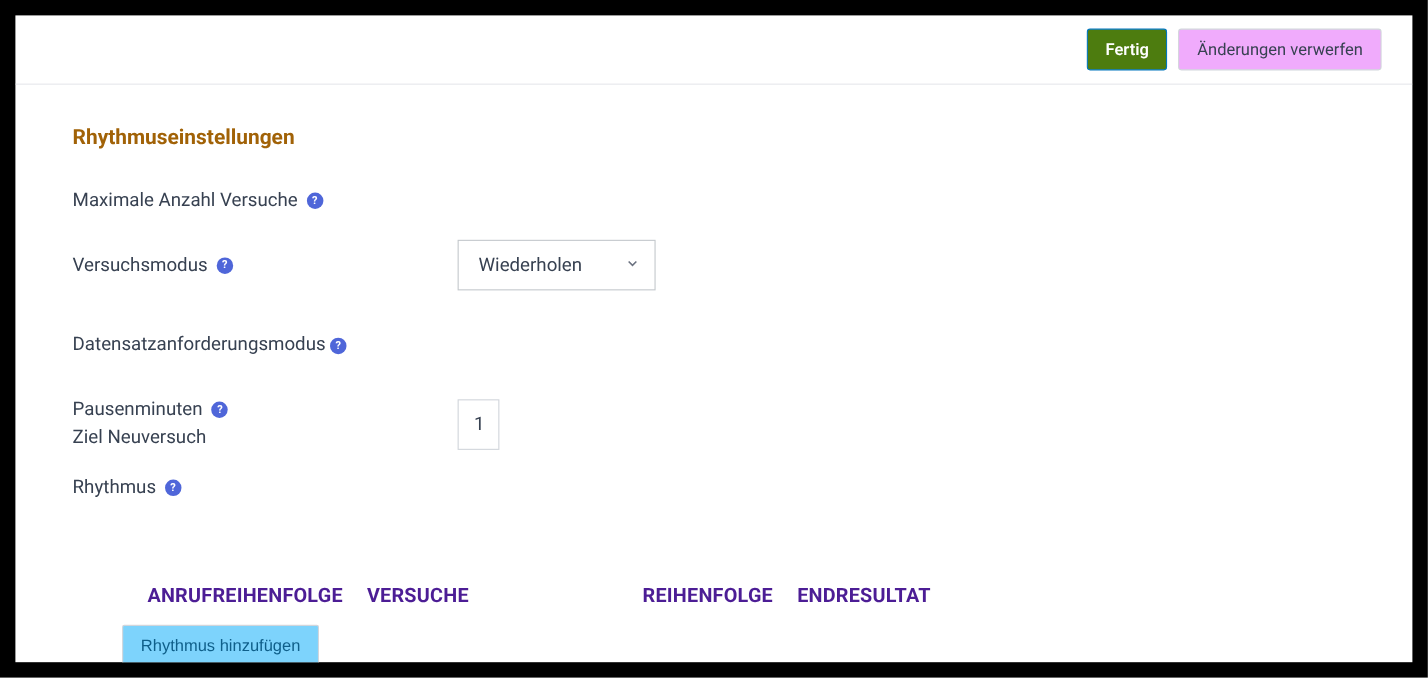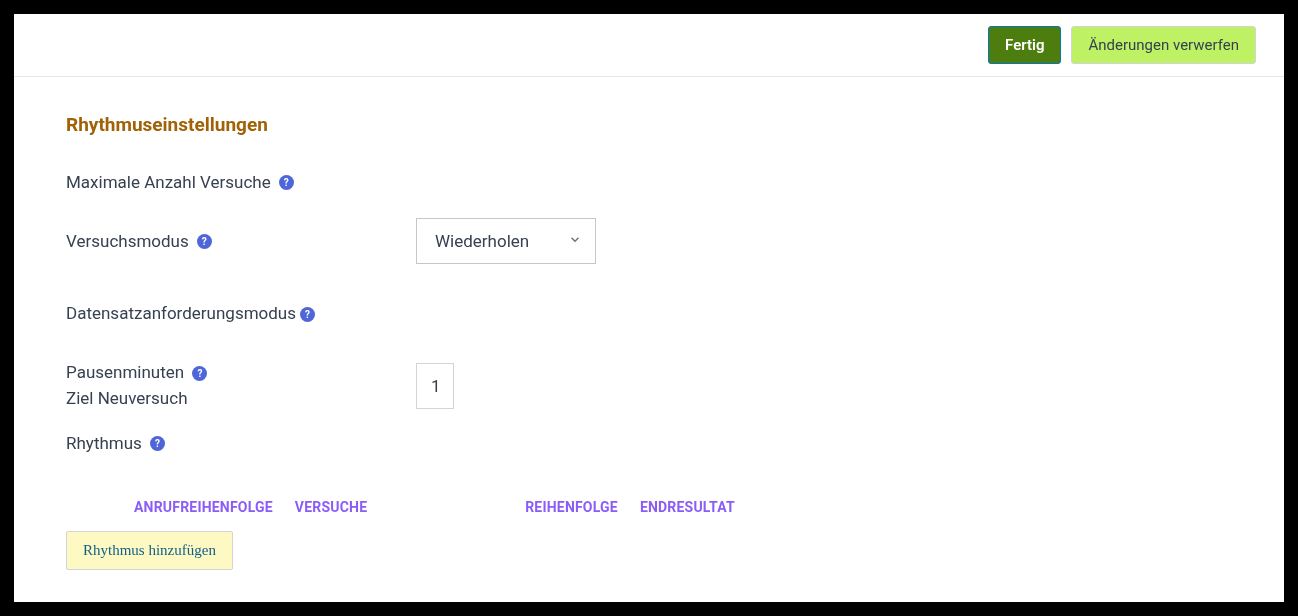--- a/index.html
+++ b/index.html
@@ -35,21 +35,21 @@
       cursor: pointer;
       font-family: inherit;
     }
     .btn-primary {
       background: #4d7c0f;
       color: #fff;
       border: 1px solid #0277bd;
       font-weight: 600;
     }
     .btn-secondary {
-      background: #bef264;
+      background: #f0abfc;
       color: #374151;
       border: 1px solid #d1d5db;
     }
     .content {
       padding: 36px 52px;
     }
     .section-title {
       font-size: 19px;
       font-weight: 700;
       color: #a16207;
@@ -122,37 +122,39 @@
       width: 38px;
     }
     .table-headers {
       display: flex;
       gap: 22px;
       margin-top: 30px;
       margin-bottom: 16px;
       padding-left: 68px;
     }
     .th {
-      font-size: 14px;
+      font-size: 18px;
       font-weight: 700;
-      color: #8b5cf6;
+      color: #4c1d95;
       letter-spacing: 0.2px;
+      margin-top: 32px;
     }
     .th-spacer {
       width: 114px;
     }
     .btn-outline-blue {
-      background: #fef9c3;
+      background: #7dd3fc;
       color: #0f5f8a;
       border: 1px solid #d1d5db;
       font-size: 15px;
       padding: 10px 16px;
       cursor: pointer;
-      font-family: Liberation Serif, serif;
+      font-family: Liberation Sans, sans-serif;
       border-radius: 2px;
+      margin-left: 45px;
     }
     .label-block {
       width: 350px;
     }
     .label-line {
       font-size: 17px;
       color: #374151;
       line-height: 1.5;
     }
     .label-line .help-icon {

